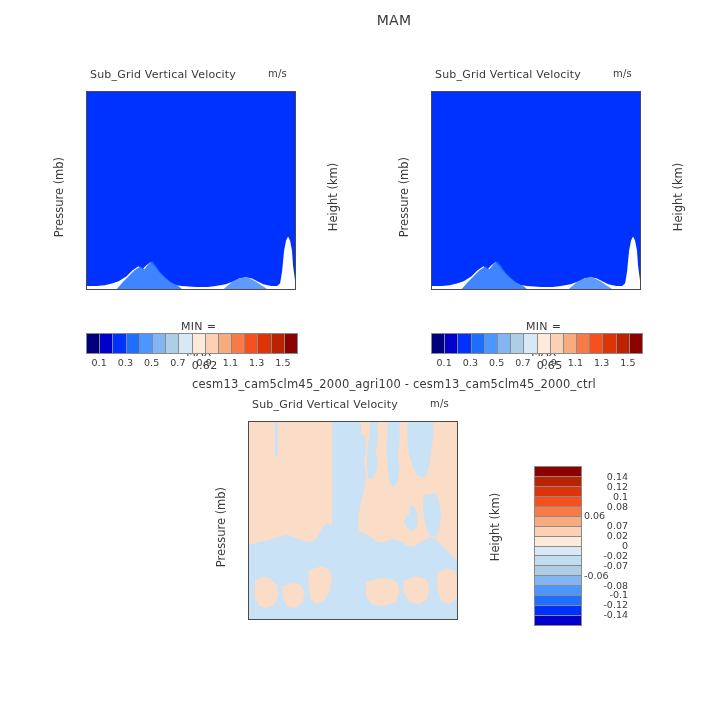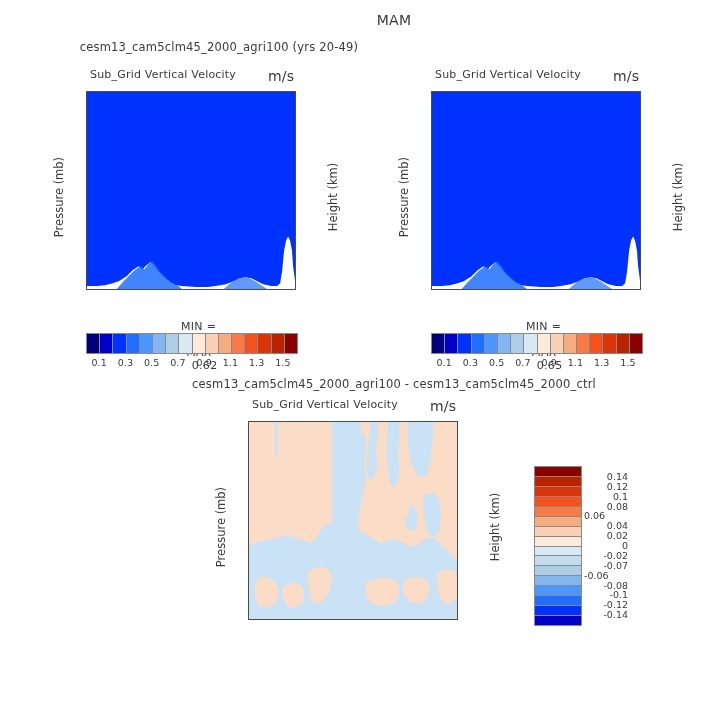--- a/index.html
+++ b/index.html
@@ -10,21 +10,21 @@
   }
   .root{position:absolute;inset:0;}
   .abs{position:absolute;}
   .txt{white-space:pre;color:#3a3a3a;letter-spacing:.2px;}
   .ctr{text-align:center;padding-left:40px;}
 
   
   .season-title{font-size:14px;color:#3a3a3a;}
   .panel-title{font-size:11.5px;color:#3a3a3a;}
   .var-title{font-size:11px;color:#3a3a3a;}
-  .units{font-size:14px;color:#3a3a3a;}
+  .units{font-size:10px;color:#3a3a3a;}
   .minmax{font-size:11px;color:#3a3a3a;letter-spacing:.3px;}
 
   
   .plot{position:absolute;box-sizing:border-box;border:1.3px solid #4a4a4a;background:#ffffff;overflow:hidden;}
   .field{position:absolute;inset:0;}
   .layer{position:absolute;inset:0;}
 
   
   .tick{position:absolute;background:#4a4a4a;}
   .tk-y{width:5px;height:1.3px;left:-5px;}
@@ -47,21 +47,20 @@
   .cbar-v .cell{flex:1 1 0;width:100%;}
   .cbar-v-lab{position:absolute;font-size:9.5px;color:#3a3a3a;transform:translateY(-50%);white-space:nowrap;}
 </style>
 </head>
 <body>
 
 <div class="root">
 
   <div class="abs txt season-title ctr" style="left:0;top:12px;width:708px;">MAM</div>
 
-  <div class="abs txt panel-title ctr" style="left:14px;top:40px;width:330px;">cesm13_cam5clm45_2000_agri100 (yrs 20-49)</div>
   <div class="abs txt var-title" style="left:90px;top:68px;">Sub_Grid Vertical Velocity</div>
   <div class="abs txt units" style="left:268px;top:68px;">m/s</div>
 
   <div class="plot" id="plot1" style="left:86px;top:91px;width:210px;height:199px;">
     <div class="field" style="background:#0032ff;"></div>
 
     <svg class="layer" viewBox="0 0 210 199" preserveAspectRatio="none">
       <path fill="#ffffff" stroke="none" d="M0,199 L0,196 L10,196 L18,195 L26,193 L32,191 L40,186 L46,180 L52,176 L56,179 L60,175
            L64,172 L68,176 L72,181 L78,187 L84,192 L90,195 L96,196 L110,197 L122,197 L130,196
            L140,194 L148,191 L154,188 L160,187 L166,188 L172,191 L178,194 L186,196 L192,196
@@ -415,21 +414,21 @@
       <div class="cell" style="background: rgb(30, 111, 255); border-top: 1px solid rgb(138, 138, 138);"></div>
       <div class="cell" style="background: rgb(0, 50, 255); border-top: 1px solid rgb(138, 138, 138);"></div>
       <div class="cell" style="background: rgb(0, 0, 205); border-top: 1px solid rgb(138, 138, 138);"></div>
     </div>
   <div class="abs" id="cbar3labs" style="left:584px;top:466px;width:60px;height:158px;">
       <div class="cbar-v-lab" style="top: 6.25%; left: 0px; width: 44px; text-align: right;">0.14</div>
       <div class="cbar-v-lab" style="top: 12.5%; left: 0px; width: 44px; text-align: right;">0.12</div>
       <div class="cbar-v-lab" style="top: 18.75%; left: 0px; width: 44px; text-align: right;">0.1</div>
       <div class="cbar-v-lab" style="top: 25%; left: 0px; width: 44px; text-align: right;">0.08</div>
       <div class="cbar-v-lab" style="top: 31.25%; left: 0px; width: 44px; text-align: left;">0.06</div>
-      <div class="cbar-v-lab" style="top: 37.5%; left: 0px; width: 44px; text-align: right;">0.04</div>
+      <div class="cbar-v-lab" style="top: 37.5%; left: 0px; width: 44px; text-align: right;">0.07</div>
       <div class="cbar-v-lab" style="top: 43.75%; left: 0px; width: 44px; text-align: right;">0.02</div>
       <div class="cbar-v-lab" style="top: 50%; left: 0px; width: 44px; text-align: right;">0</div>
       <div class="cbar-v-lab" style="top: 56.25%; left: 0px; width: 44px; text-align: right;">-0.02</div>
       <div class="cbar-v-lab" style="top: 62.5%; left: 0px; width: 44px; text-align: right;">-0.07</div>
       <div class="cbar-v-lab" style="top: 68.75%; left: 0px; width: 44px; text-align: left;">-0.06</div>
       <div class="cbar-v-lab" style="top: 75%; left: 0px; width: 44px; text-align: right;">-0.08</div>
       <div class="cbar-v-lab" style="top: 81.25%; left: 0px; width: 44px; text-align: right;">-0.1</div>
       <div class="cbar-v-lab" style="top: 87.5%; left: 0px; width: 44px; text-align: right;">-0.12</div>
       <div class="cbar-v-lab" style="top: 93.75%; left: 0px; width: 44px; text-align: right;">-0.14</div>
     </div>

